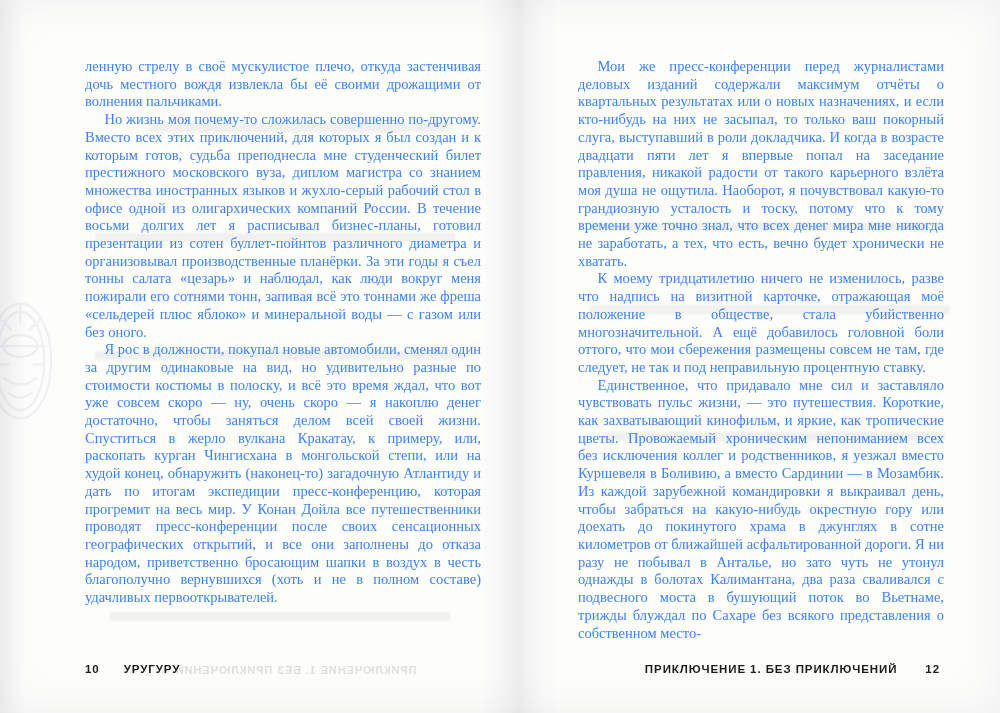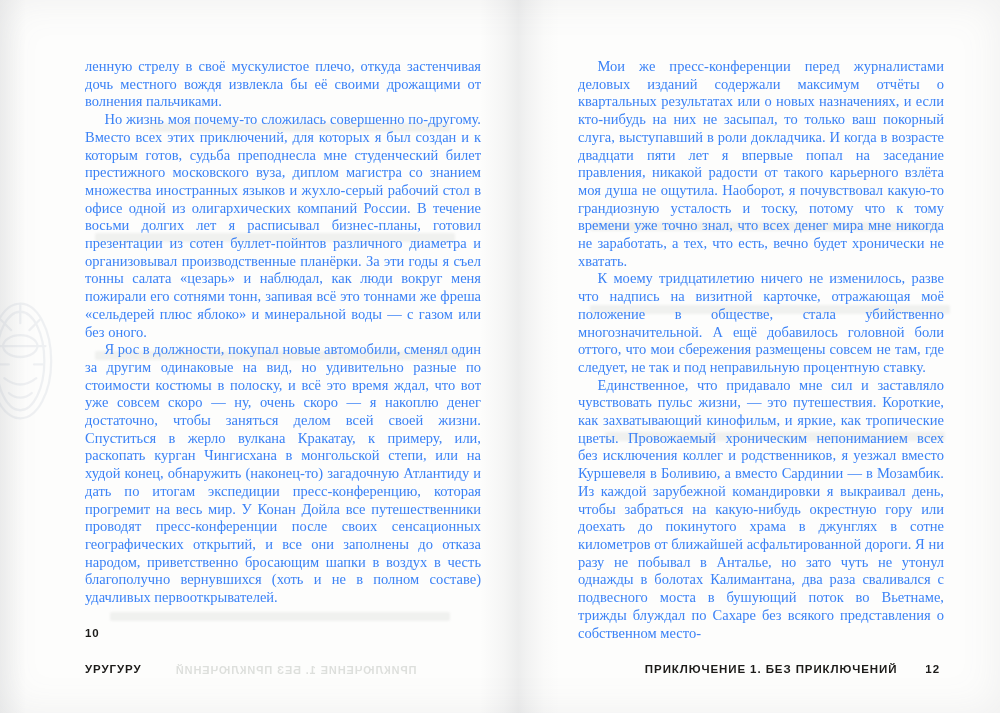--- a/index.html
+++ b/index.html
@@ -52,21 +52,21 @@
   .footer {
     position: absolute;
     bottom: 38px;
     display: flex; align-items: baseline;
     font-family: "Liberation Sans", sans-serif;
     font-weight: bold;
     font-size: 11.5px;
     letter-spacing: 0.08em;
     color: #1c1b19;
   }
-  .page.left  .footer { left: 85px; gap: 24px; flex-direction: column; }
+  .page.left  .footer { left: 85px; gap: 24px; }
   .page.right .footer { right: 80px; gap: 28px; }
 
   
   .bleed-bar {
     position: absolute; height: 9px; border-radius: 2px;
     background: rgba(125,140,125,0.10);
     filter: blur(1px);
     pointer-events: none;
   }
   .bleed-footer {

